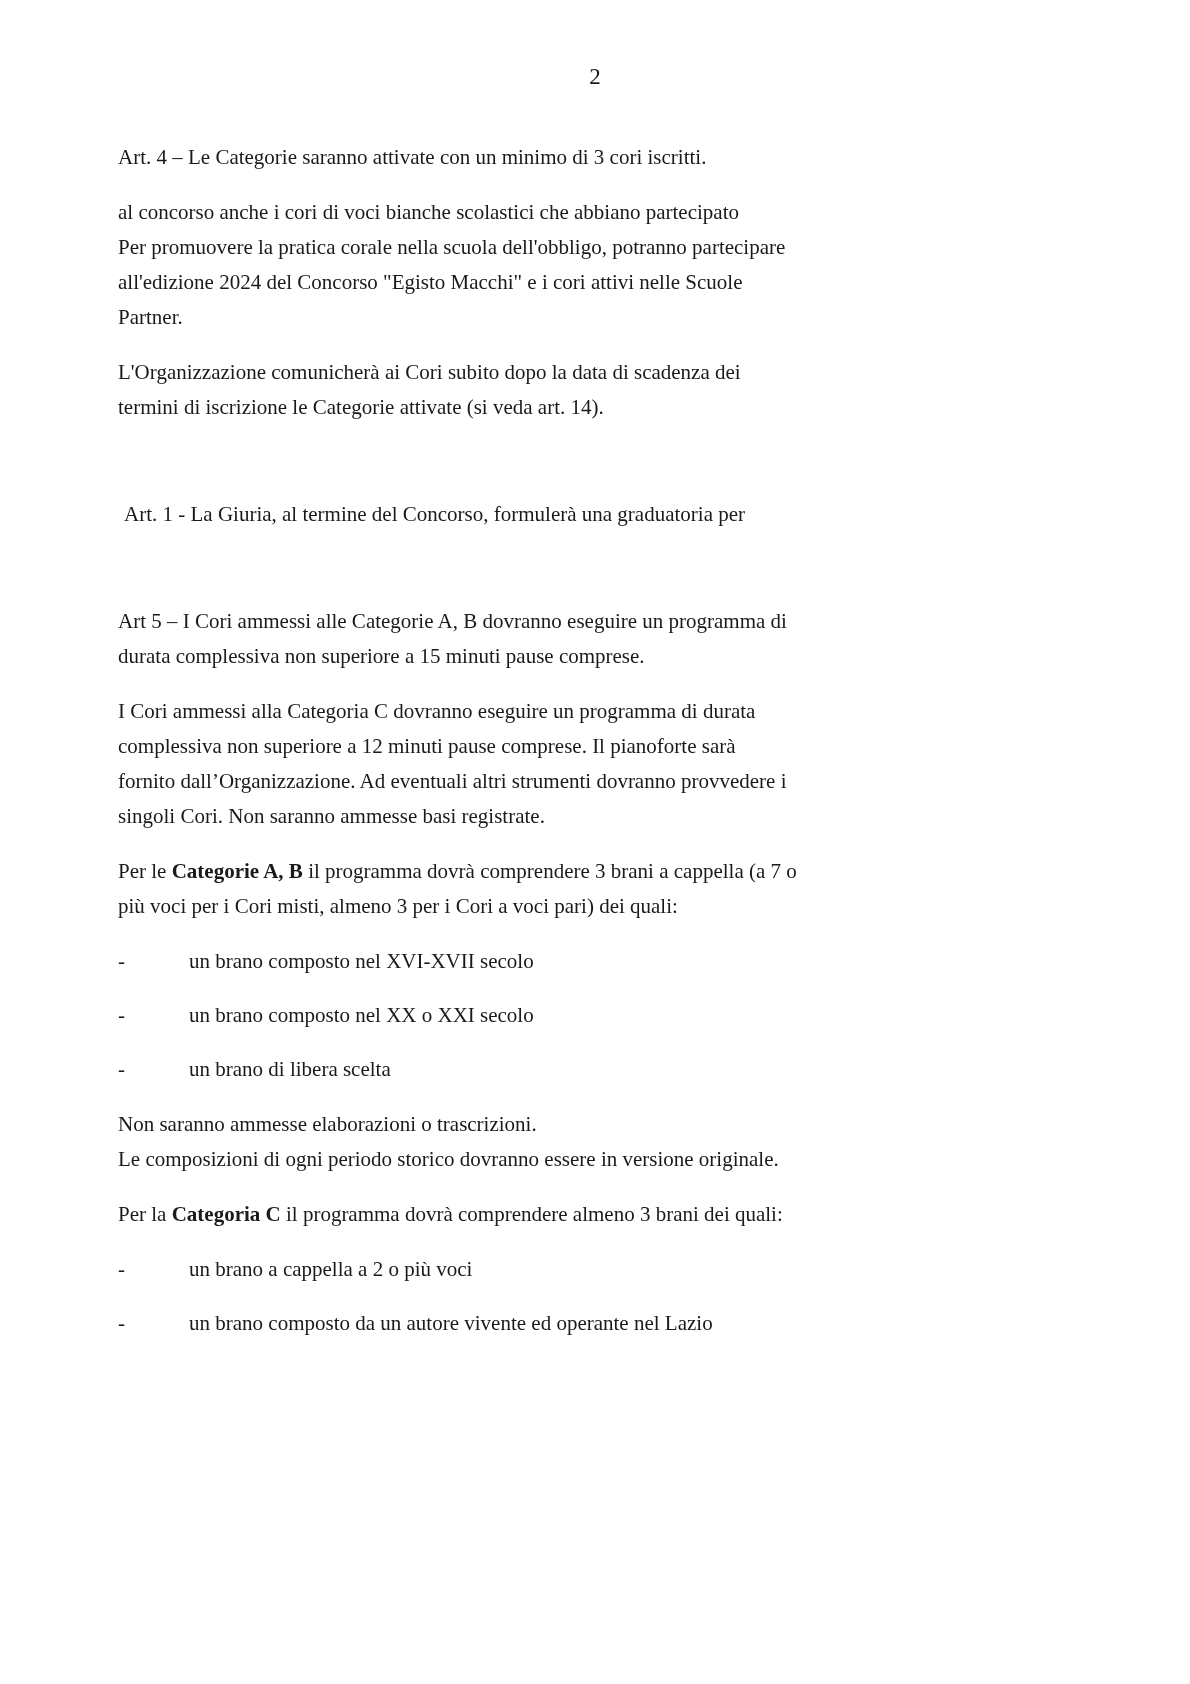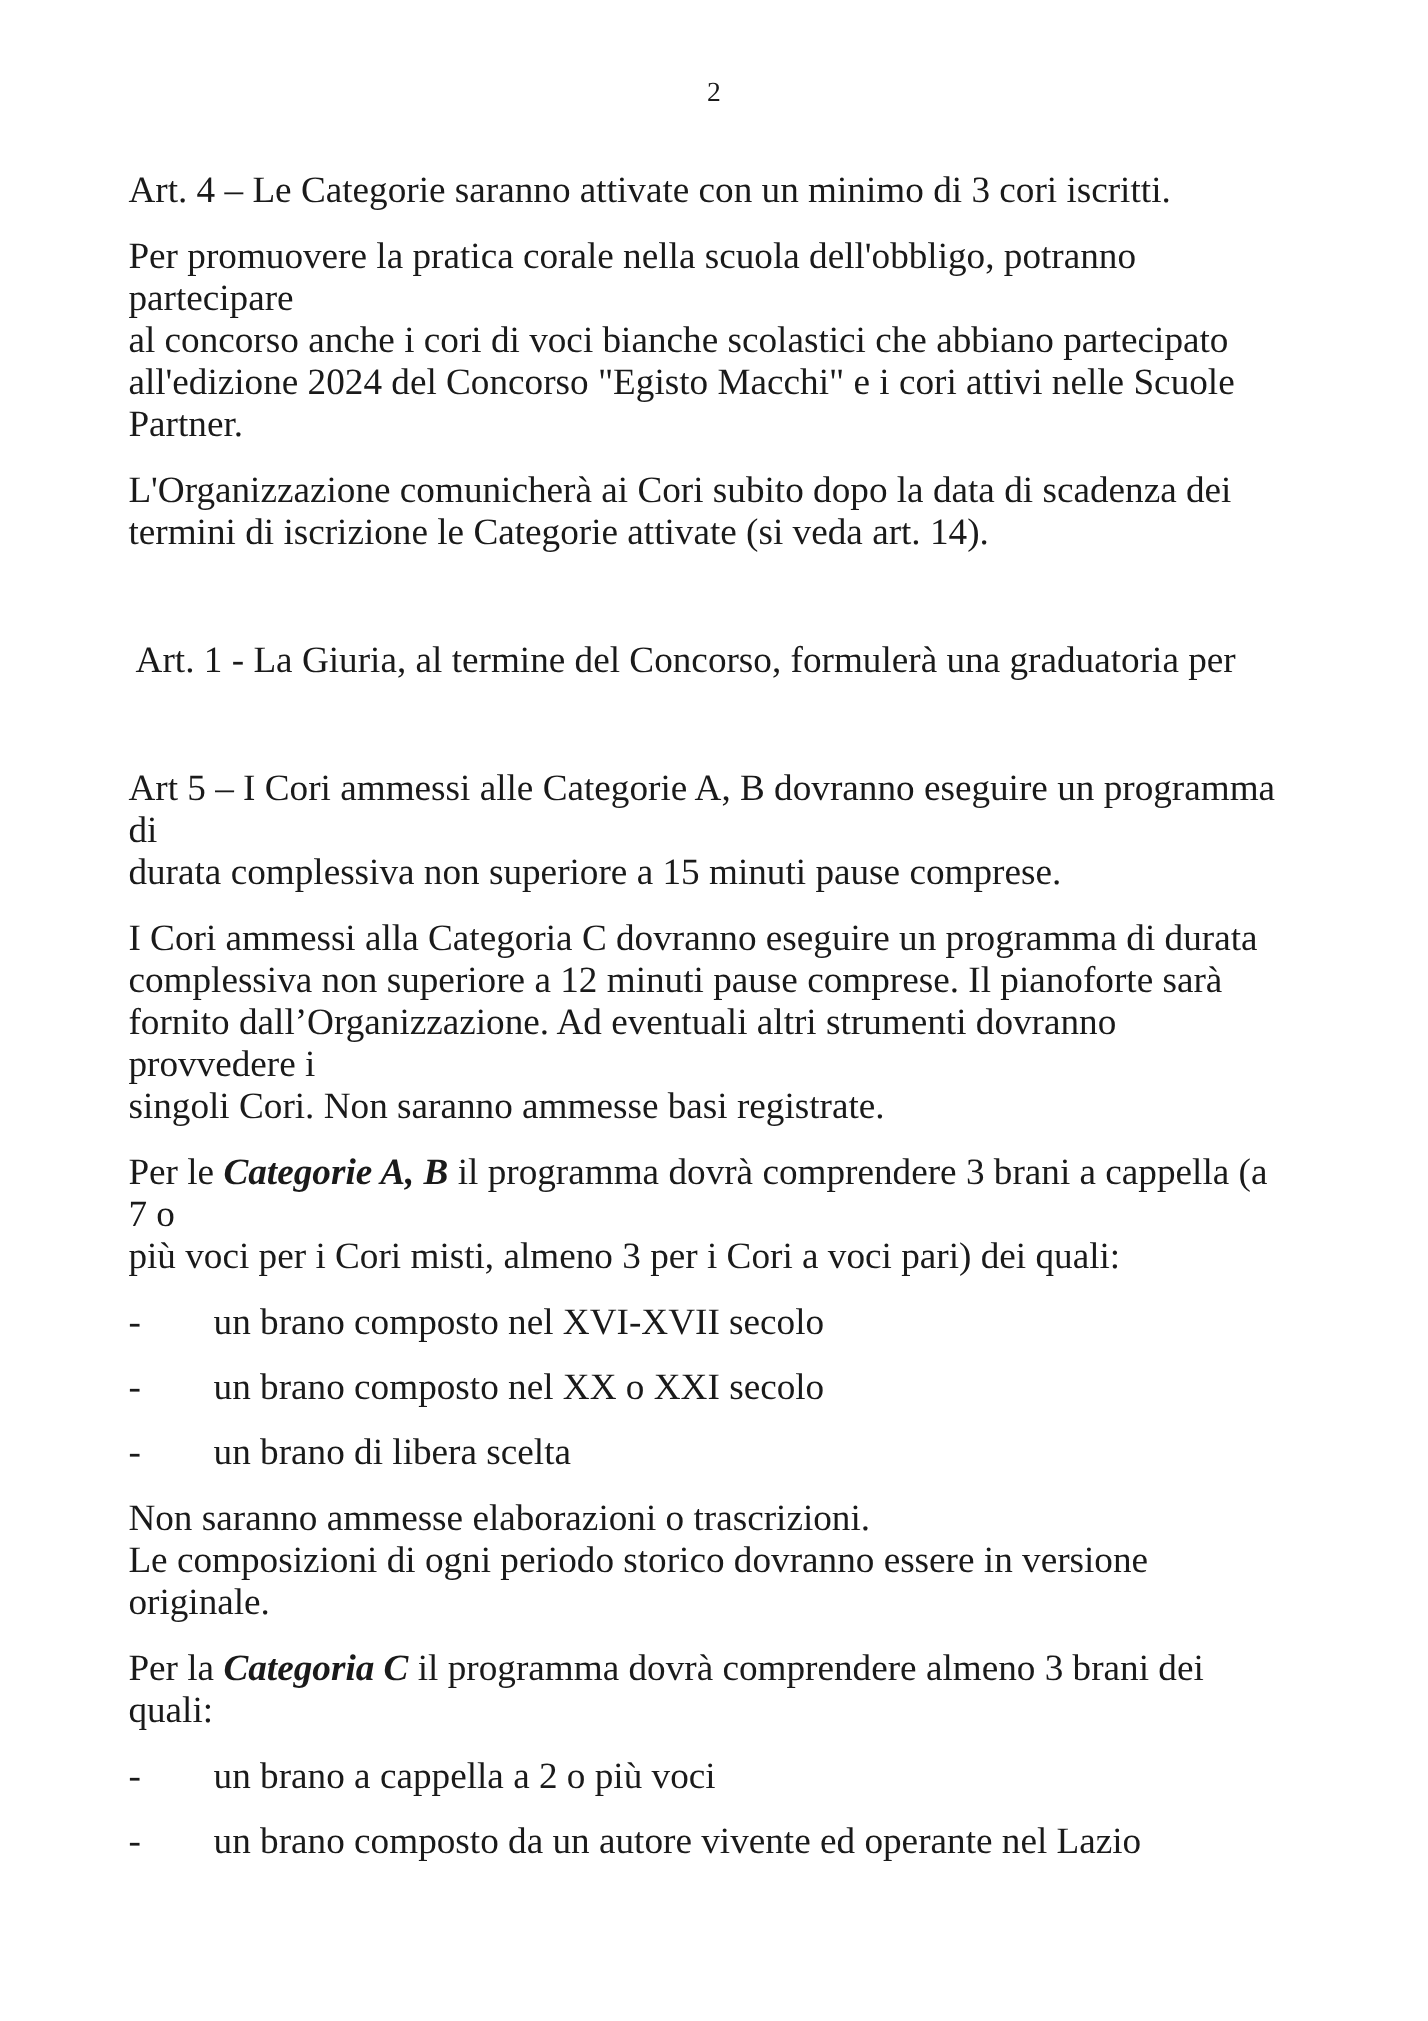--- a/index.html
+++ b/index.html
@@ -6,45 +6,45 @@
   body {
     width: 1190px; height: 1684px; position: relative; overflow: hidden;
     font-family: "Liberation Serif", "DejaVu Serif", serif;
     color: #1a1a1a;
   }
   .page-number {
     position: absolute; top: 64px; left: 0; width: 1190px;
     text-align: center; font-size: 23px;
   }
   .content {
-    position: absolute; top: 140px; left: 107px; width: 970px;
-    font-size: 31px; line-height: 35px;
+    position: absolute; top: 140px; left: 118px; width: 970px;
+    font-size: 21px; line-height: 35px;
   }
   .para { margin: 0; }
   .gap-s { height: 20px; }
   .gap-l { height: 72px; }
   .gap-m { height: 19px; }
   .list-item { display: flex; margin: 0; }
   .bullet { width: 71px; flex: 0 0 71px; }
   .indent1 { padding-left: 6px; }
-  b { font-weight: bold; font-style: italic; }
+  b { font-weight: bold; }
 </style>
 </head>
 <body>
 
 <div class="page-number">2</div>
 
 <div class="content">
 
   <p class="para">Art. 4 – Le Categorie saranno attivate con un minimo di 3 cori iscritti.</p>
   <div class="gap-s"></div>
 
   <div class="para">
+    <div>al concorso anche i cori di voci bianche scolastici che abbiano partecipato</div>
     <div>Per promuovere la pratica corale nella scuola dell'obbligo, potranno partecipare</div>
-    <div>al concorso anche i cori di voci bianche scolastici che abbiano partecipato</div>
     <div>all'edizione 2024 del Concorso "Egisto Macchi" e i cori attivi nelle Scuole</div>
     <div>Partner.</div>
   </div>
   <div class="gap-s"></div>
 
   <div class="para">
     <div>L'Organizzazione comunicherà ai Cori subito dopo la data di scadenza dei</div>
     <div>termini di iscrizione le Categorie attivate (si veda art. 14).</div>
   </div>
   <div class="gap-l"></div>

